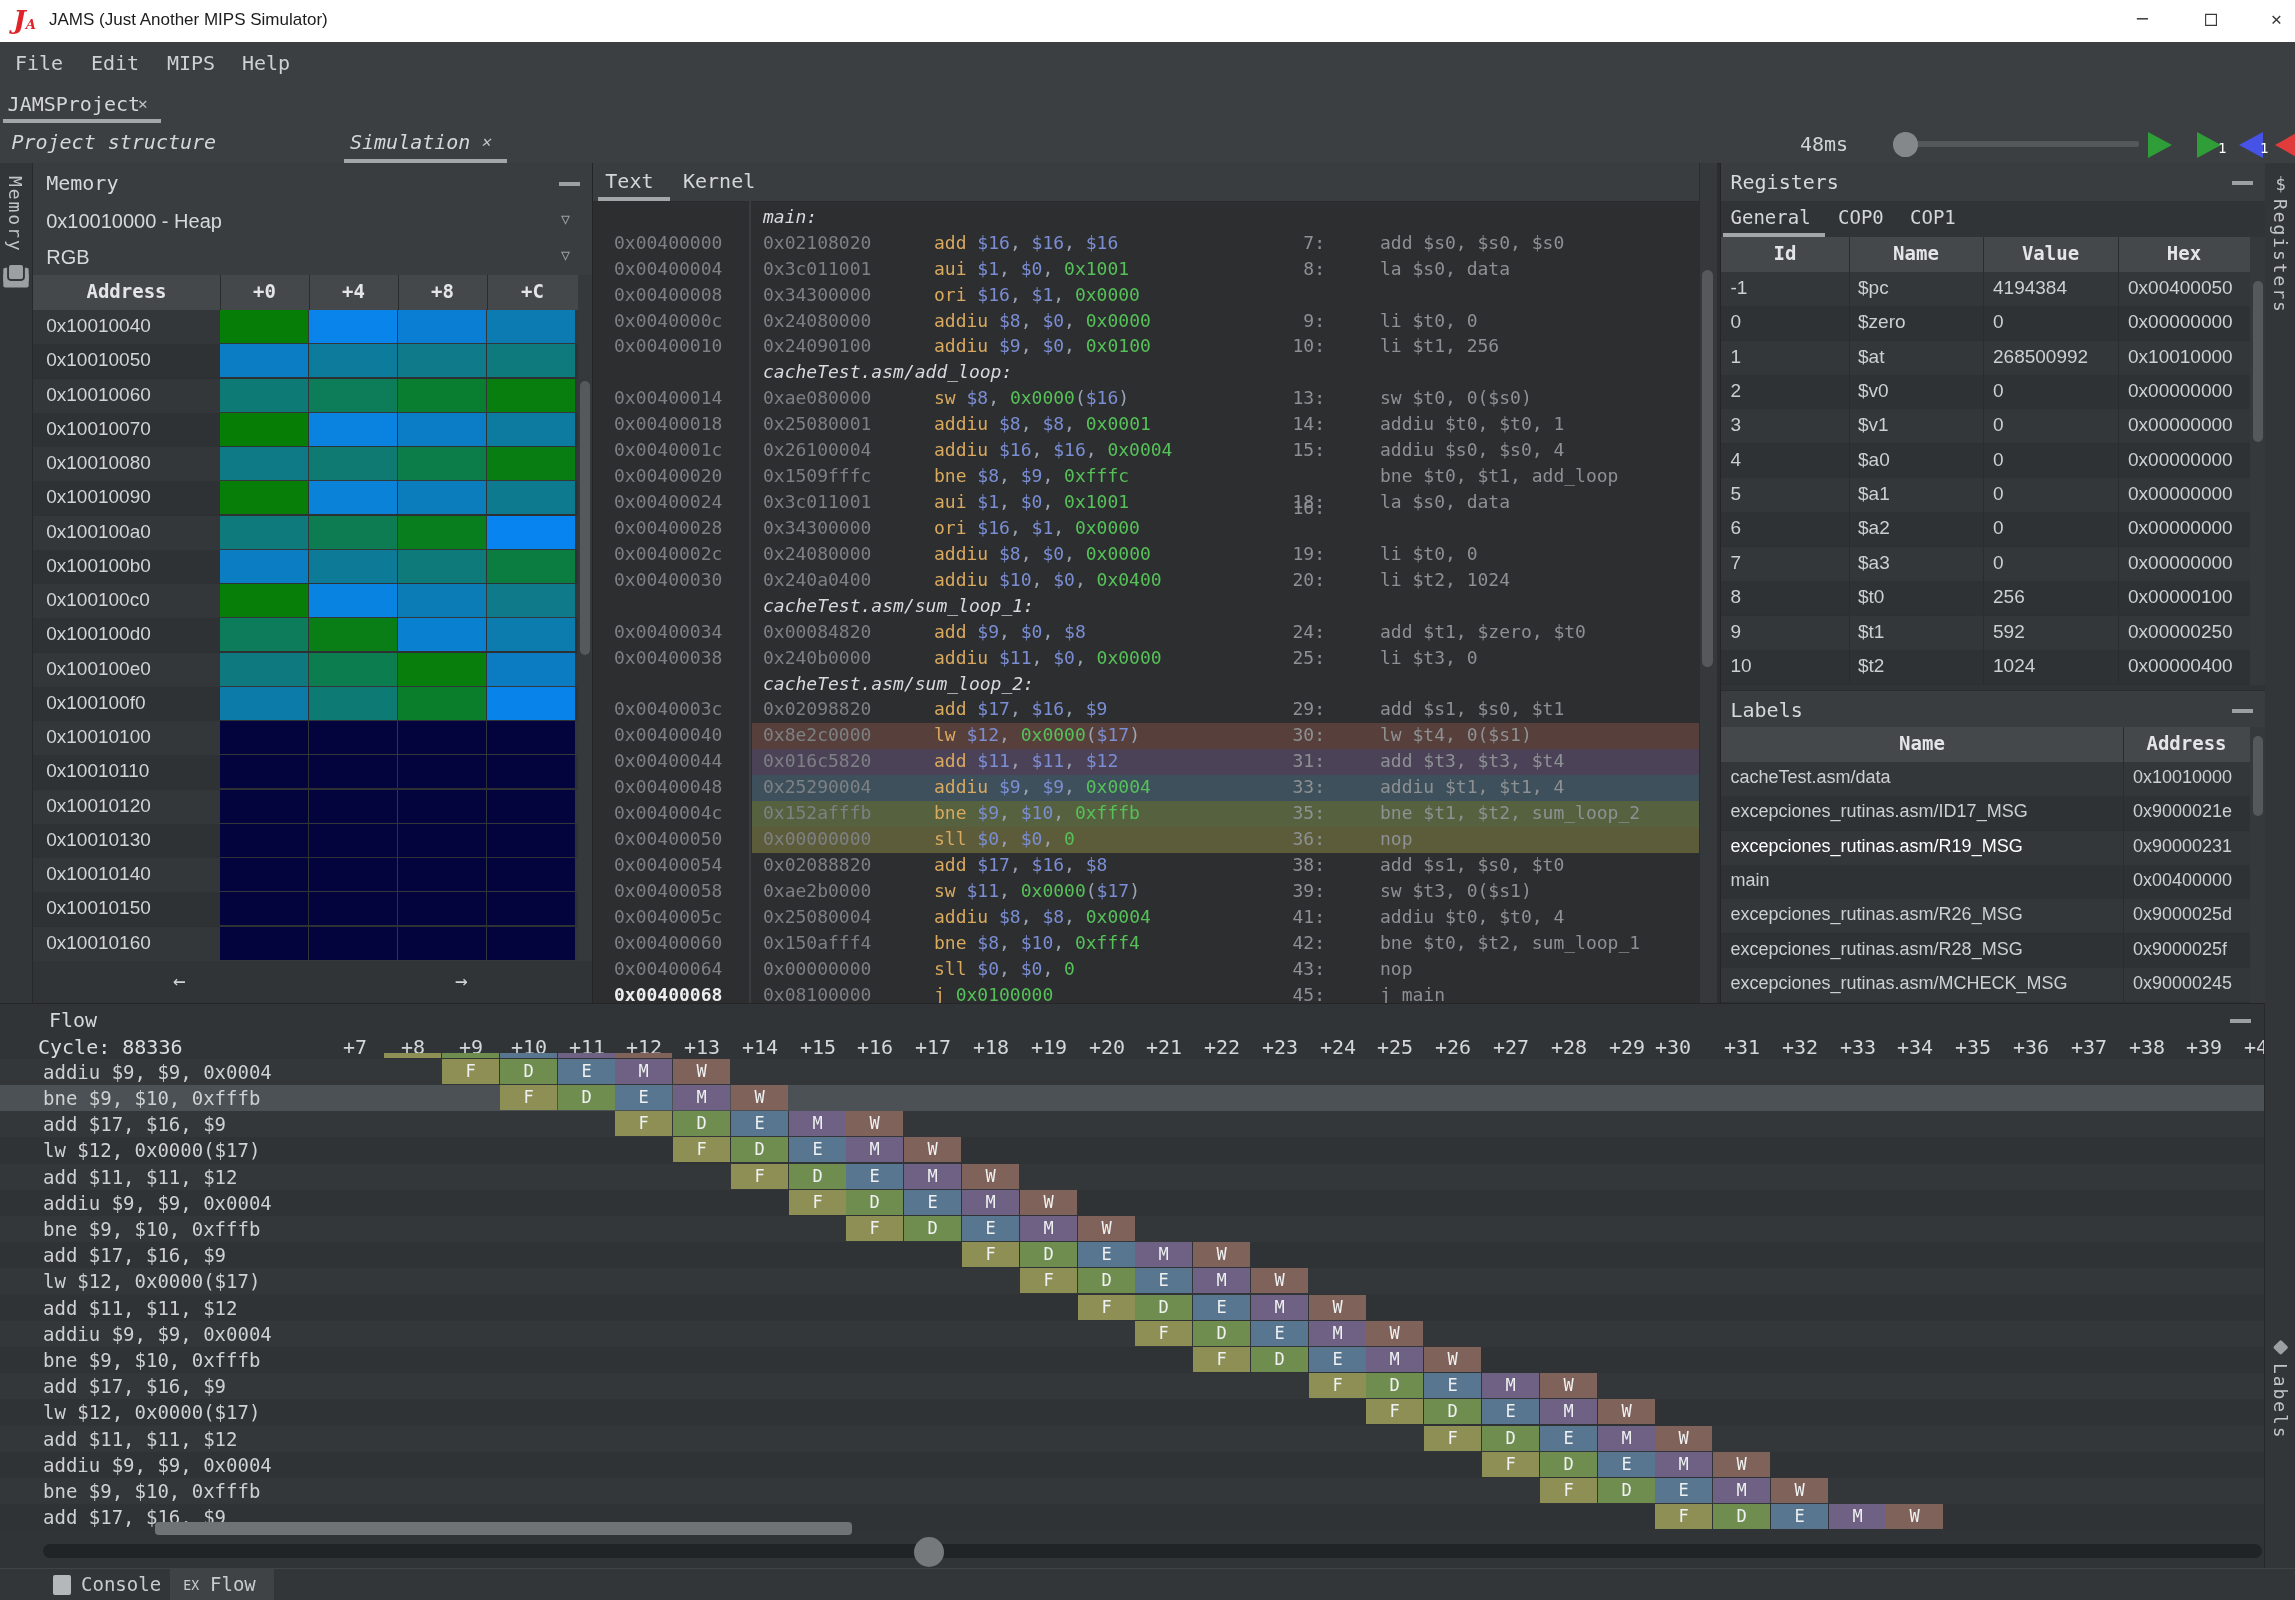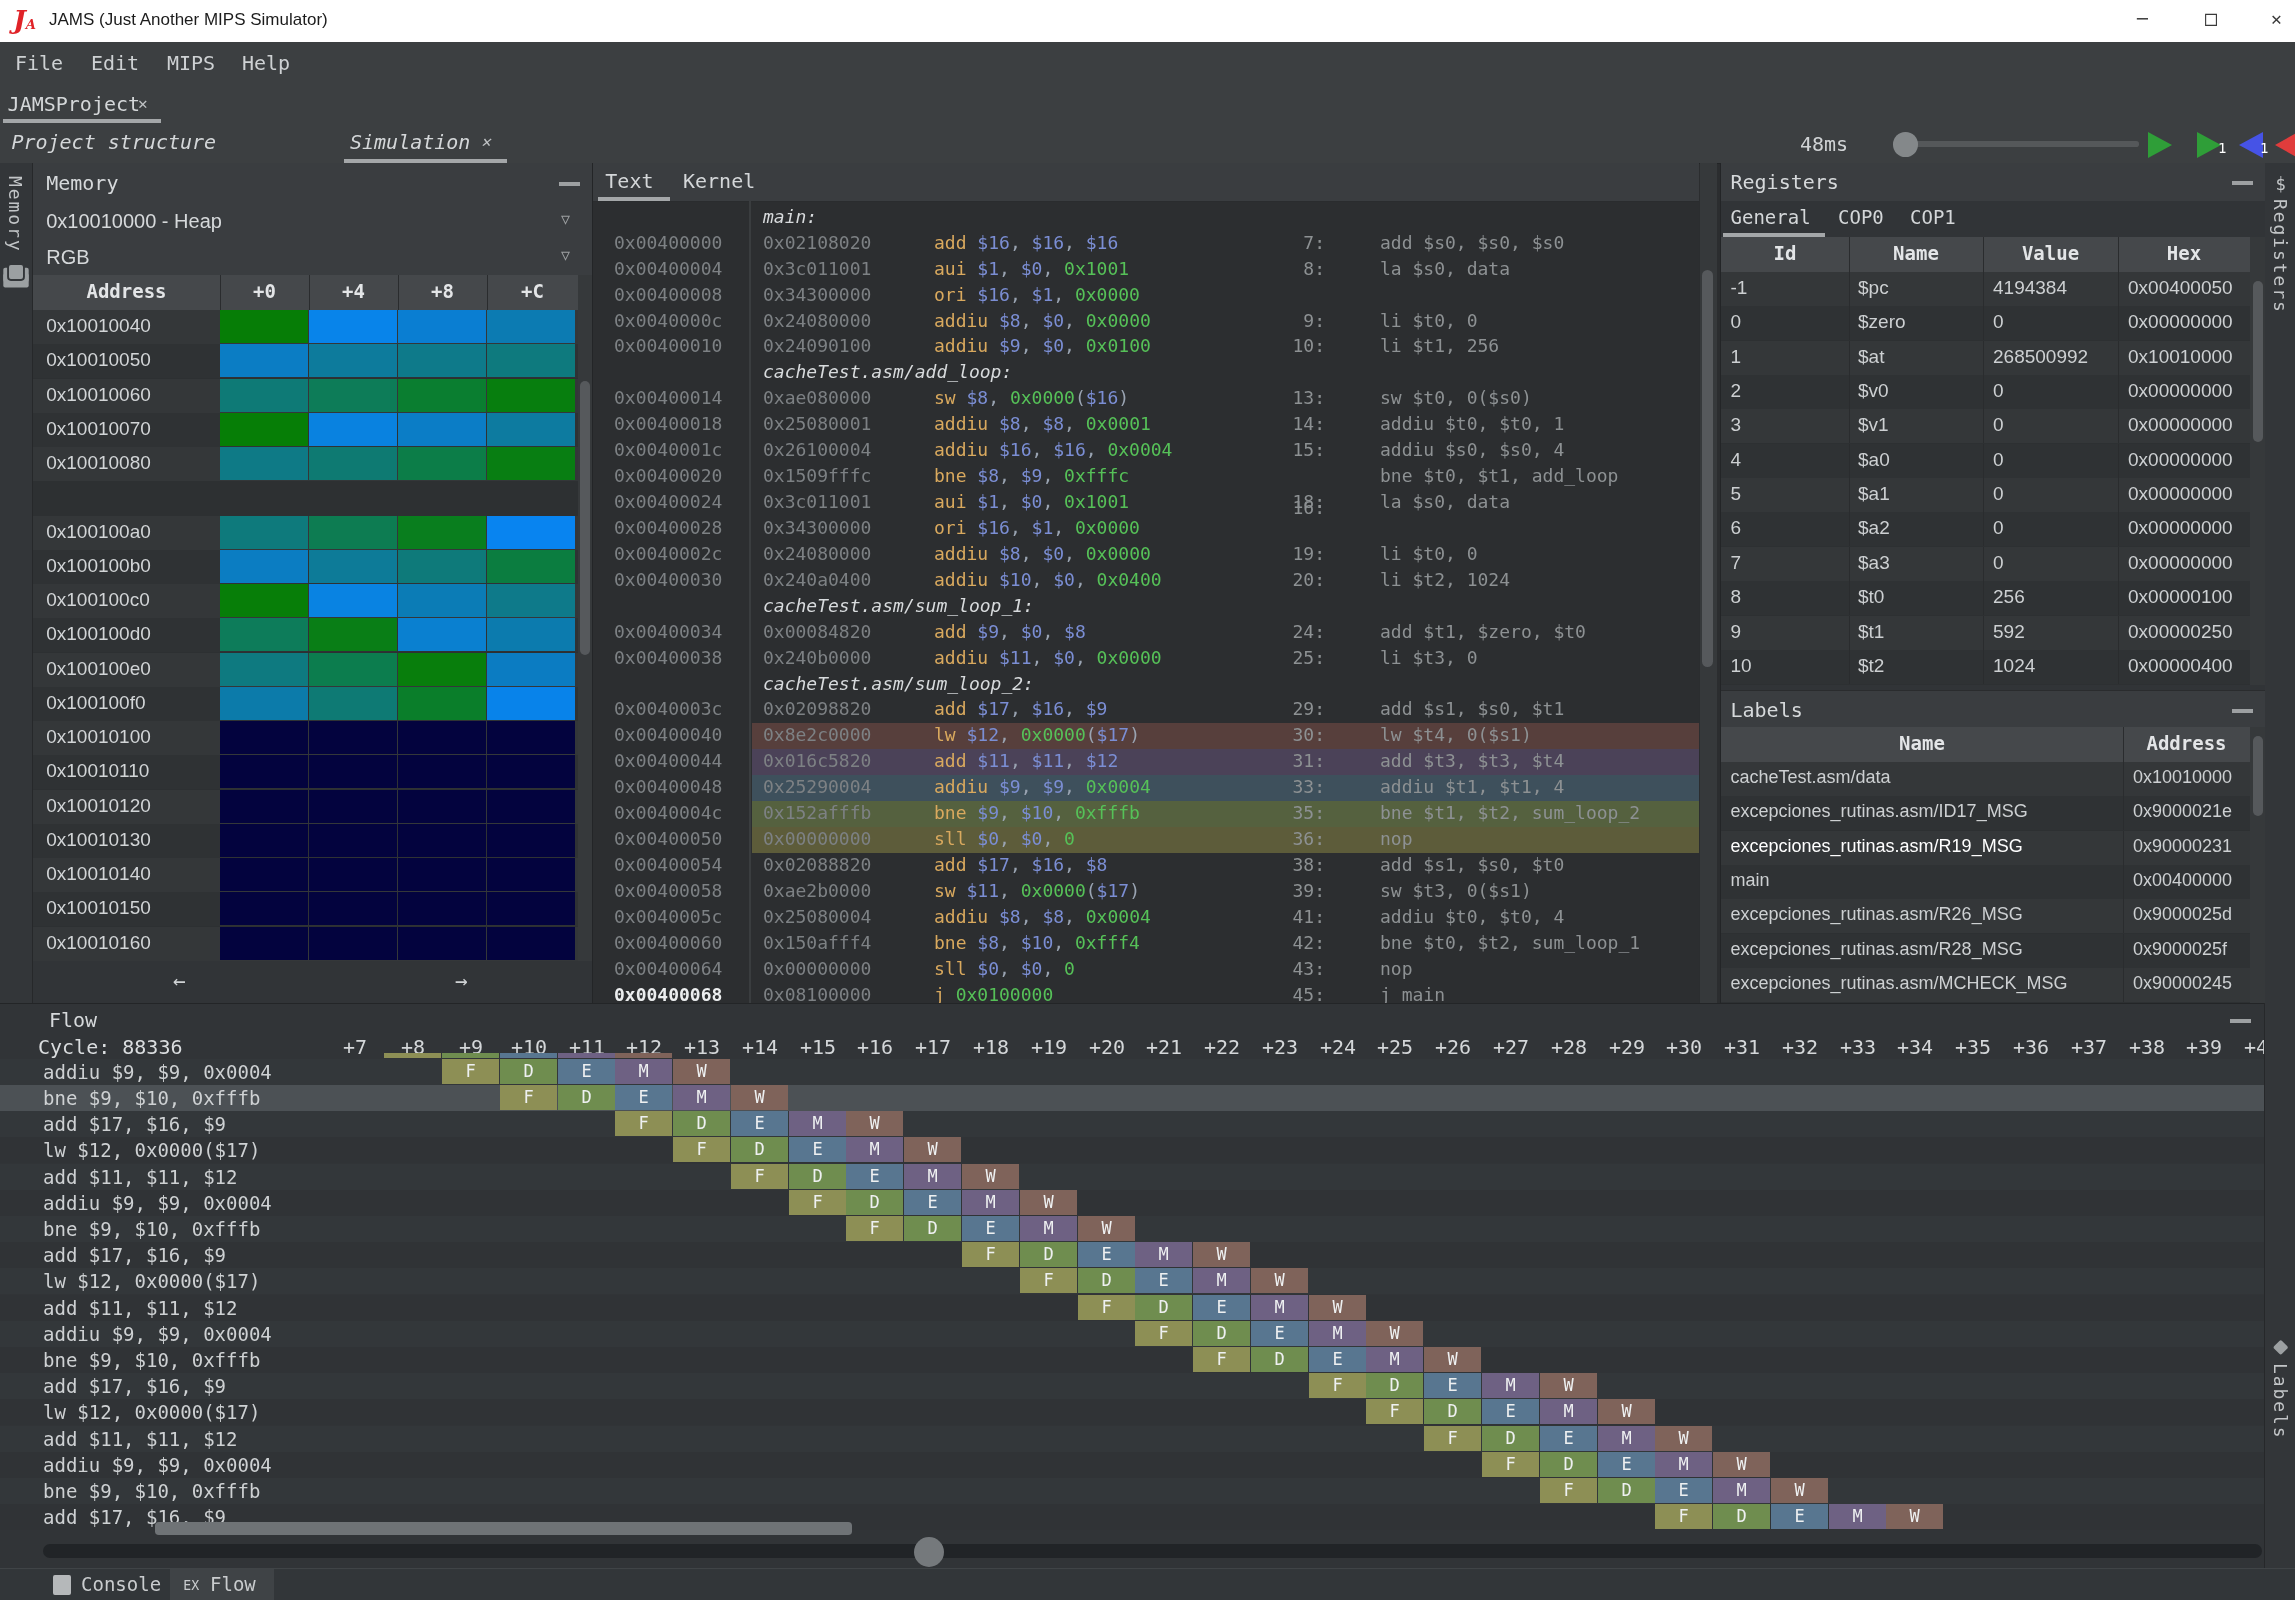--- a/index.html
+++ b/index.html
@@ -130,20 +130,27 @@
           <div style="position: absolute; left: 276px; top: 0px; width: 88px; height: 33px; background: rgb(9, 130, 224);"></div>
           <div style="position: absolute; left: 365px; top: 0px; width: 88px; height: 33px; background: rgb(11, 125, 198);"></div>
           <div style="position: absolute; left: 454px; top: 0px; width: 88px; height: 33px; background: rgb(13, 123, 160);"></div>
         </div>
         <div style="position: absolute; left: 0px; top: 137px; width: 545px; height: 34px; background: rgb(52, 55, 57);">
           <div class="sans" style="position: absolute; left: 13.2px; top: 4.7px; font-size: 19px; color: rgb(210, 213, 215);">0x10010080</div>
           <div style="position: absolute; left: 187px; top: 0px; width: 88px; height: 33px; background: rgb(14, 122, 134);"></div>
           <div style="position: absolute; left: 276px; top: 0px; width: 88px; height: 33px; background: rgb(14, 122, 114);"></div>
           <div style="position: absolute; left: 365px; top: 0px; width: 88px; height: 33px; background: rgb(12, 125, 72);"></div>
           <div style="position: absolute; left: 454px; top: 0px; width: 88px; height: 33px; background: rgb(8, 126, 18);"></div>
+        </div>
+        <div style="position: absolute; left: 0px; top: 171px; width: 545px; height: 34px; background: rgb(47, 50, 52);">
+          <div class="sans" style="position: absolute; left: 13.2px; top: 4.7px; font-size: 19px; color: rgb(210, 213, 215);">0x10010090</div>
+          <div style="position: absolute; left: 187px; top: 0px; width: 88px; height: 33px; background: rgb(6, 126, 8);"></div>
+          <div style="position: absolute; left: 276px; top: 0px; width: 88px; height: 33px; background: rgb(9, 130, 216);"></div>
+          <div style="position: absolute; left: 365px; top: 0px; width: 88px; height: 33px; background: rgb(11, 124, 188);"></div>
+          <div style="position: absolute; left: 454px; top: 0px; width: 88px; height: 33px; background: rgb(13, 122, 144);"></div>
         </div>
         <div style="position: absolute; left: 0px; top: 206px; width: 545px; height: 34px; background: rgb(52, 55, 57);">
           <div class="sans" style="position: absolute; left: 13.2px; top: 4.7px; font-size: 19px; color: rgb(210, 213, 215);">0x100100a0</div>
           <div style="position: absolute; left: 187px; top: 0px; width: 88px; height: 33px; background: rgb(14, 122, 124);"></div>
           <div style="position: absolute; left: 276px; top: 0px; width: 88px; height: 33px; background: rgb(13, 124, 82);"></div>
           <div style="position: absolute; left: 365px; top: 0px; width: 88px; height: 33px; background: rgb(9, 126, 30);"></div>
           <div style="position: absolute; left: 454px; top: 0px; width: 88px; height: 33px; background: rgb(8, 132, 240);"></div>
         </div>
         <div style="position: absolute; left: 0px; top: 240px; width: 545px; height: 34px; background: rgb(47, 50, 52);">
           <div class="sans" style="position: absolute; left: 13.2px; top: 4.7px; font-size: 19px; color: rgb(210, 213, 215);">0x100100b0</div>
@@ -655,21 +662,21 @@
         <div style="position: absolute; left: 1078px; top: 0px; width: 58px; text-align: center; font-size: 20px; color: rgb(212, 215, 217);">+20</div>
         <div style="position: absolute; left: 1135px; top: 0px; width: 58px; text-align: center; font-size: 20px; color: rgb(212, 215, 217);">+21</div>
         <div style="position: absolute; left: 1193px; top: 0px; width: 58px; text-align: center; font-size: 20px; color: rgb(212, 215, 217);">+22</div>
         <div style="position: absolute; left: 1251px; top: 0px; width: 58px; text-align: center; font-size: 20px; color: rgb(212, 215, 217);">+23</div>
         <div style="position: absolute; left: 1309px; top: 0px; width: 58px; text-align: center; font-size: 20px; color: rgb(212, 215, 217);">+24</div>
         <div style="position: absolute; left: 1366px; top: 0px; width: 58px; text-align: center; font-size: 20px; color: rgb(212, 215, 217);">+25</div>
         <div style="position: absolute; left: 1424px; top: 0px; width: 58px; text-align: center; font-size: 20px; color: rgb(212, 215, 217);">+26</div>
         <div style="position: absolute; left: 1482px; top: 0px; width: 58px; text-align: center; font-size: 20px; color: rgb(212, 215, 217);">+27</div>
         <div style="position: absolute; left: 1540px; top: 0px; width: 58px; text-align: center; font-size: 20px; color: rgb(212, 215, 217);">+28</div>
         <div style="position: absolute; left: 1598px; top: 0px; width: 58px; text-align: center; font-size: 20px; color: rgb(212, 215, 217);">+29</div>
-        <div style="position: absolute; left: 1655px; top: 0px; width: 58px; text-align: center; font-size: 20px; color: rgb(212, 215, 217);">+30</div>
+        <div style="position: absolute; left: 1655px; top: 0px; width: 58px; font-size: 20px; color: rgb(212, 215, 217);">+30</div>
         <div style="position: absolute; left: 1713px; top: 0px; width: 58px; text-align: center; font-size: 20px; color: rgb(212, 215, 217);">+31</div>
         <div style="position: absolute; left: 1771px; top: 0px; width: 58px; text-align: center; font-size: 20px; color: rgb(212, 215, 217);">+32</div>
         <div style="position: absolute; left: 1829px; top: 0px; width: 58px; text-align: center; font-size: 20px; color: rgb(212, 215, 217);">+33</div>
         <div style="position: absolute; left: 1886px; top: 0px; width: 58px; text-align: center; font-size: 20px; color: rgb(212, 215, 217);">+34</div>
         <div style="position: absolute; left: 1944px; top: 0px; width: 58px; text-align: center; font-size: 20px; color: rgb(212, 215, 217);">+35</div>
         <div style="position: absolute; left: 2002px; top: 0px; width: 58px; text-align: center; font-size: 20px; color: rgb(212, 215, 217);">+36</div>
         <div style="position: absolute; left: 2060px; top: 0px; width: 58px; text-align: center; font-size: 20px; color: rgb(212, 215, 217);">+37</div>
         <div style="position: absolute; left: 2118px; top: 0px; width: 58px; text-align: center; font-size: 20px; color: rgb(212, 215, 217);">+38</div>
         <div style="position: absolute; left: 2175px; top: 0px; width: 58px; text-align: center; font-size: 20px; color: rgb(212, 215, 217);">+39</div>
         <div style="position: absolute; left: 2233px; top: 0px; width: 58px; text-align: center; font-size: 20px; color: rgb(212, 215, 217);">+40</div>

